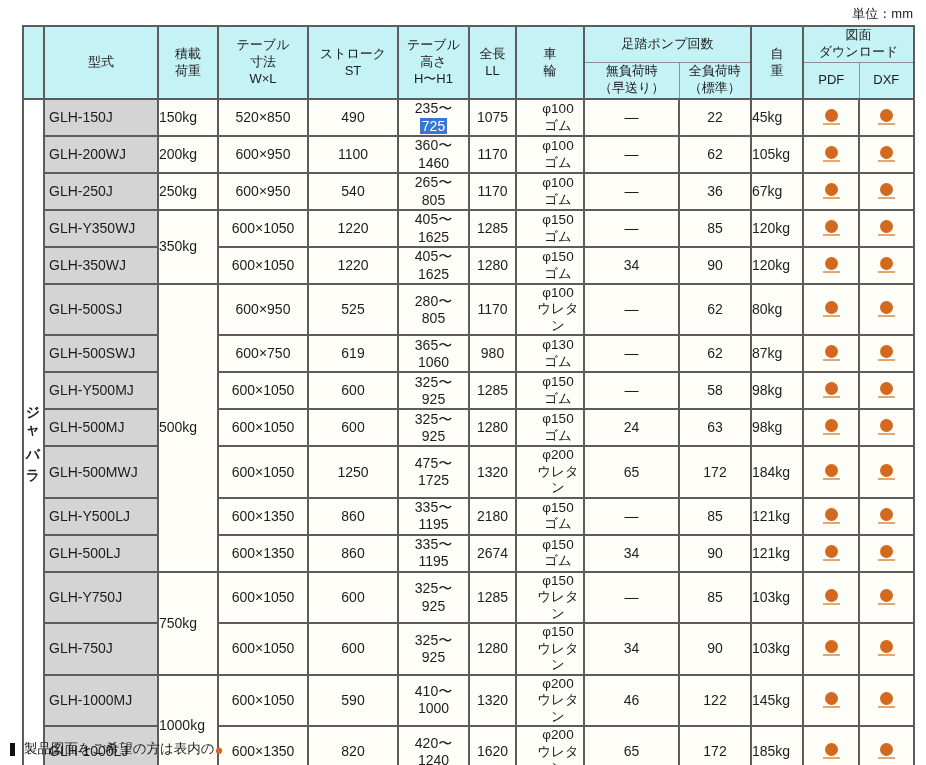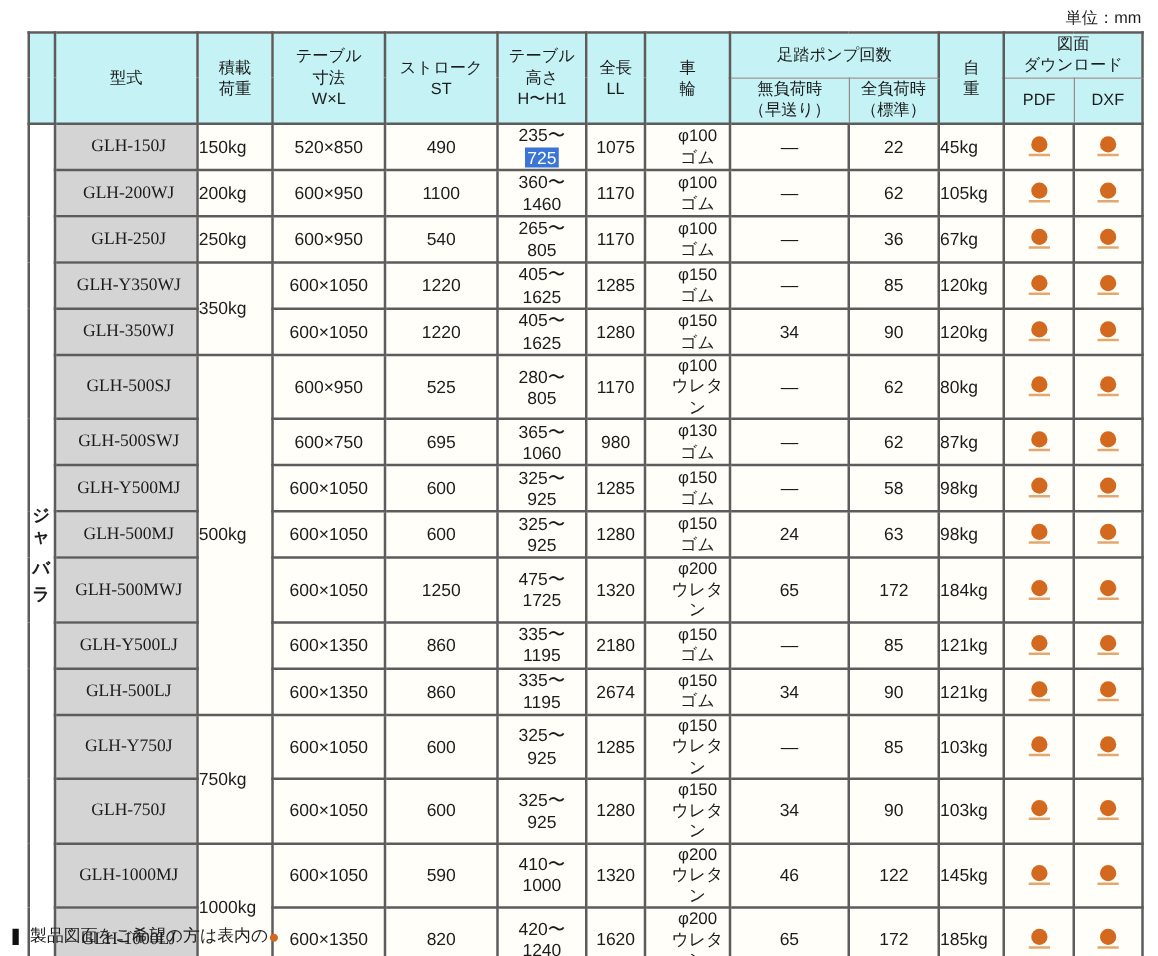--- a/index.html
+++ b/index.html
@@ -20,21 +20,21 @@
   thead th{background:var(--header-bg);font-weight:normal;font-size:13px;
            line-height:1.3;text-align:center;vertical-align:middle;white-space:pre-line;}
   thead tr.hr1{height:36px;}
   thead tr.hr2{height:37px;}
   tbody tr{height:37px;}
   tbody td{background:var(--cell-bg);font-size:14px;text-align:center;
            vertical-align:middle;line-height:1.22;}
   td.jabara-cell{background:#ffffff;}
   .jabara{writing-mode:vertical-rl;text-orientation:upright;margin:0 auto;
           font-weight:bold;font-size:14px;letter-spacing:5px;line-height:1;}
-  td.model{background:var(--model-bg);text-align:center;padding-left:4px;font-size:14px;font-family:Liberation Serif, serif;}
+  td.model{background:var(--model-bg);text-align:left;padding-left:4px;font-size:14px;}
   td.rnum{text-align:left;padding-right:2px;}
   td.pre{white-space:pre-line;font-size:13.5px;padding-left:16px;}
   th.grp{border-bottom:1px solid var(--border-thin);}
   th.sub{border-top:1px solid var(--border-thin);}
   th.thinR{border-right:1px solid var(--border-thin);}
   th.thinL{border-left:1px solid var(--border-thin);}
   .sel{background:var(--sel-bg);color:var(--sel-fg);padding:0 2px;}
   .dl{display:inline-block;padding:0 2px 1px;border-bottom:2px solid var(--accent-light);
       cursor:pointer;line-height:0;}
   .dot{display:inline-block;width:13px;height:13px;border-radius:50%;
@@ -189,21 +189,21 @@
 ウレタン</td>
           <td>—</td>
           <td>62</td>
           <td class="rnum">80kg</td>
           <td><span class="dl"><span class="dot"></span></span></td>
           <td><span class="dl"><span class="dot"></span></span></td>
         </tr>
         <tr>
           <td class="model">GLH-500SWJ</td>
           <td>600×750</td>
-          <td>695</td>
+          <td>619</td>
           <td>365〜<br>1060</td>
           <td>980</td>
           <td class="pre">φ130
 ゴム</td>
           <td>—</td>
           <td>62</td>
           <td class="rnum">87kg</td>
           <td><span class="dl"><span class="dot"></span></span></td>
           <td><span class="dl"><span class="dot"></span></span></td>
         </tr>

